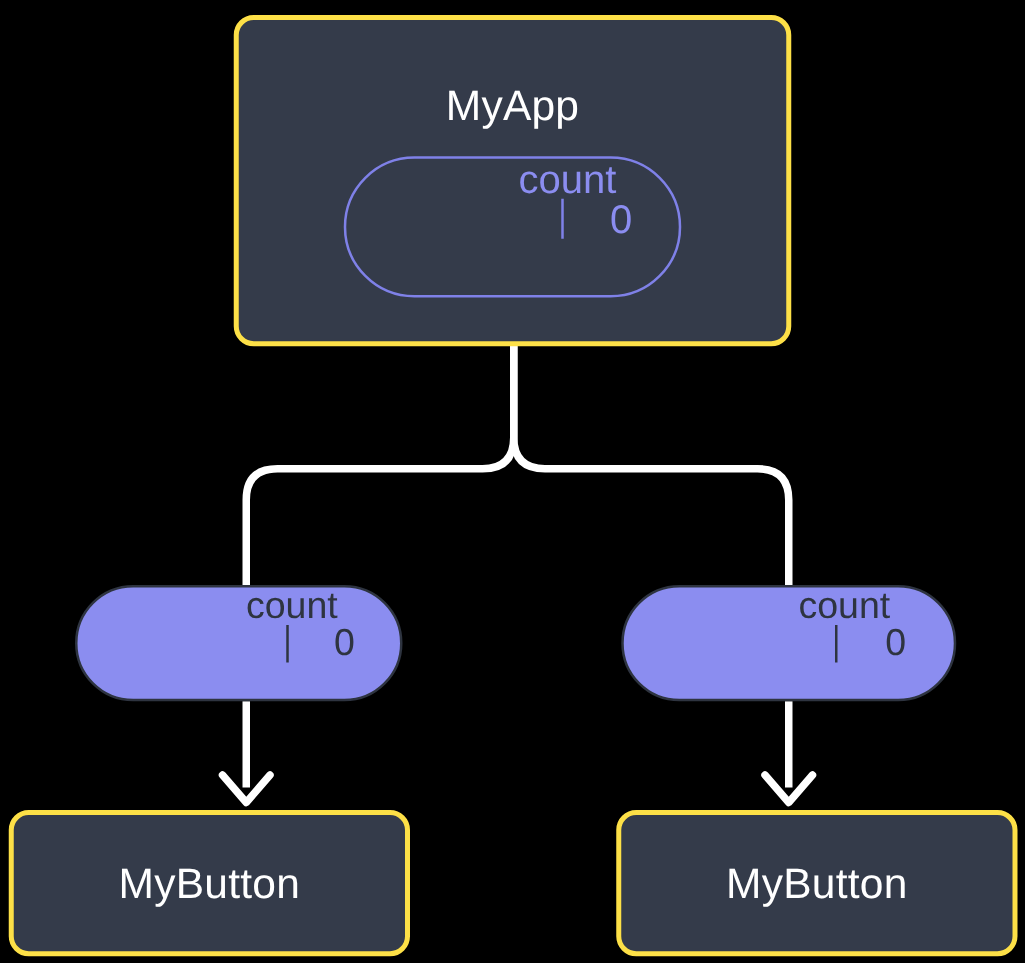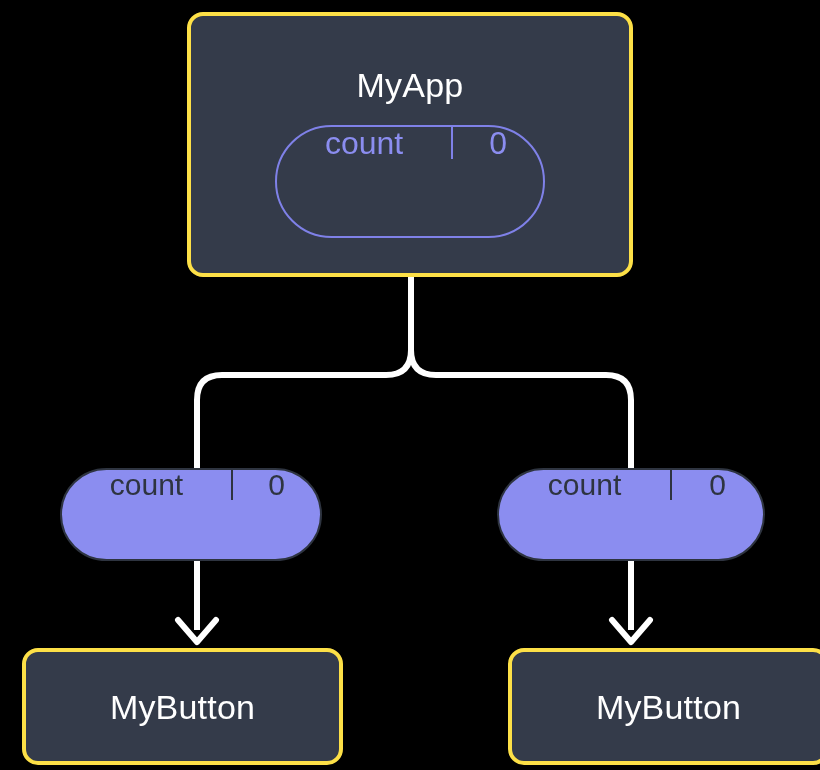--- a/index.html
+++ b/index.html
@@ -54,42 +54,42 @@
     height: 265px;
   }
   #app-node .component-title {
     margin-top: 52px;
   }
 
   
   .leaf-node {
     height: 117px;
     justify-content: center;
-    margin-left: 15px;
   }
   #button-node-left {
     left: 7px;
     top: 648px;
     width: 321px;
   }
   #button-node-right {
     left: 493px;
     top: 648px;
     width: 321px;
   }
 
   
   .state-pill {
     position: absolute;
     box-sizing: border-box;
     display: flex;
-    align-items: flex-start;
+    align-items: flex-end;
     border-radius: 999px;
     overflow: hidden;
     white-space: nowrap;
+    flex-direction: column;
   }
   .pill-key,
   .pill-value {
     display: flex;
     align-items: center;
     justify-content: center;
     line-height: 1;
   }
 
   

